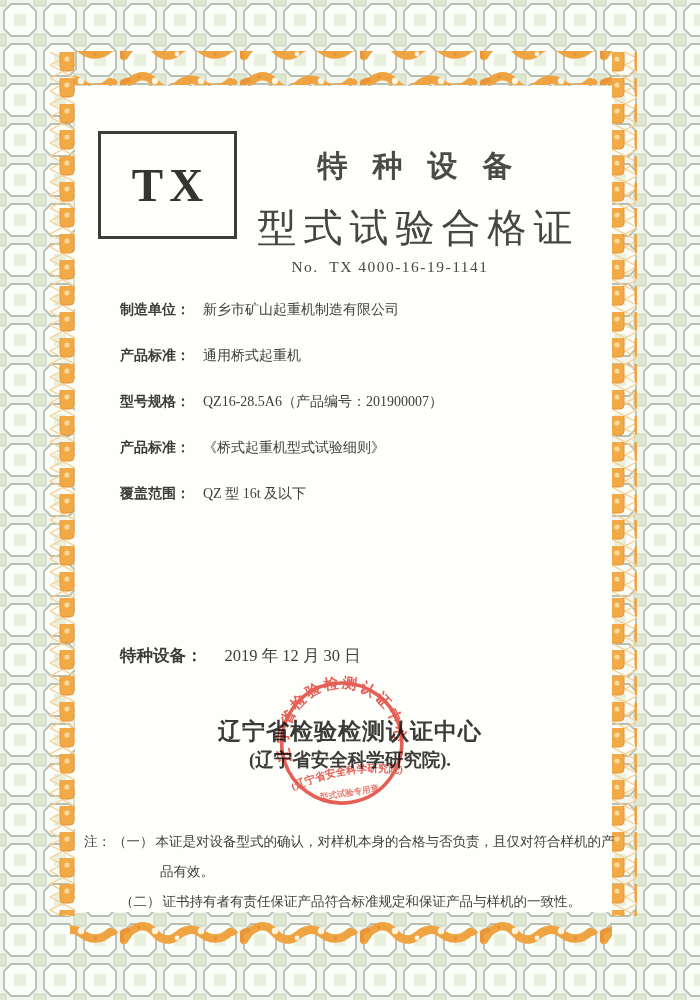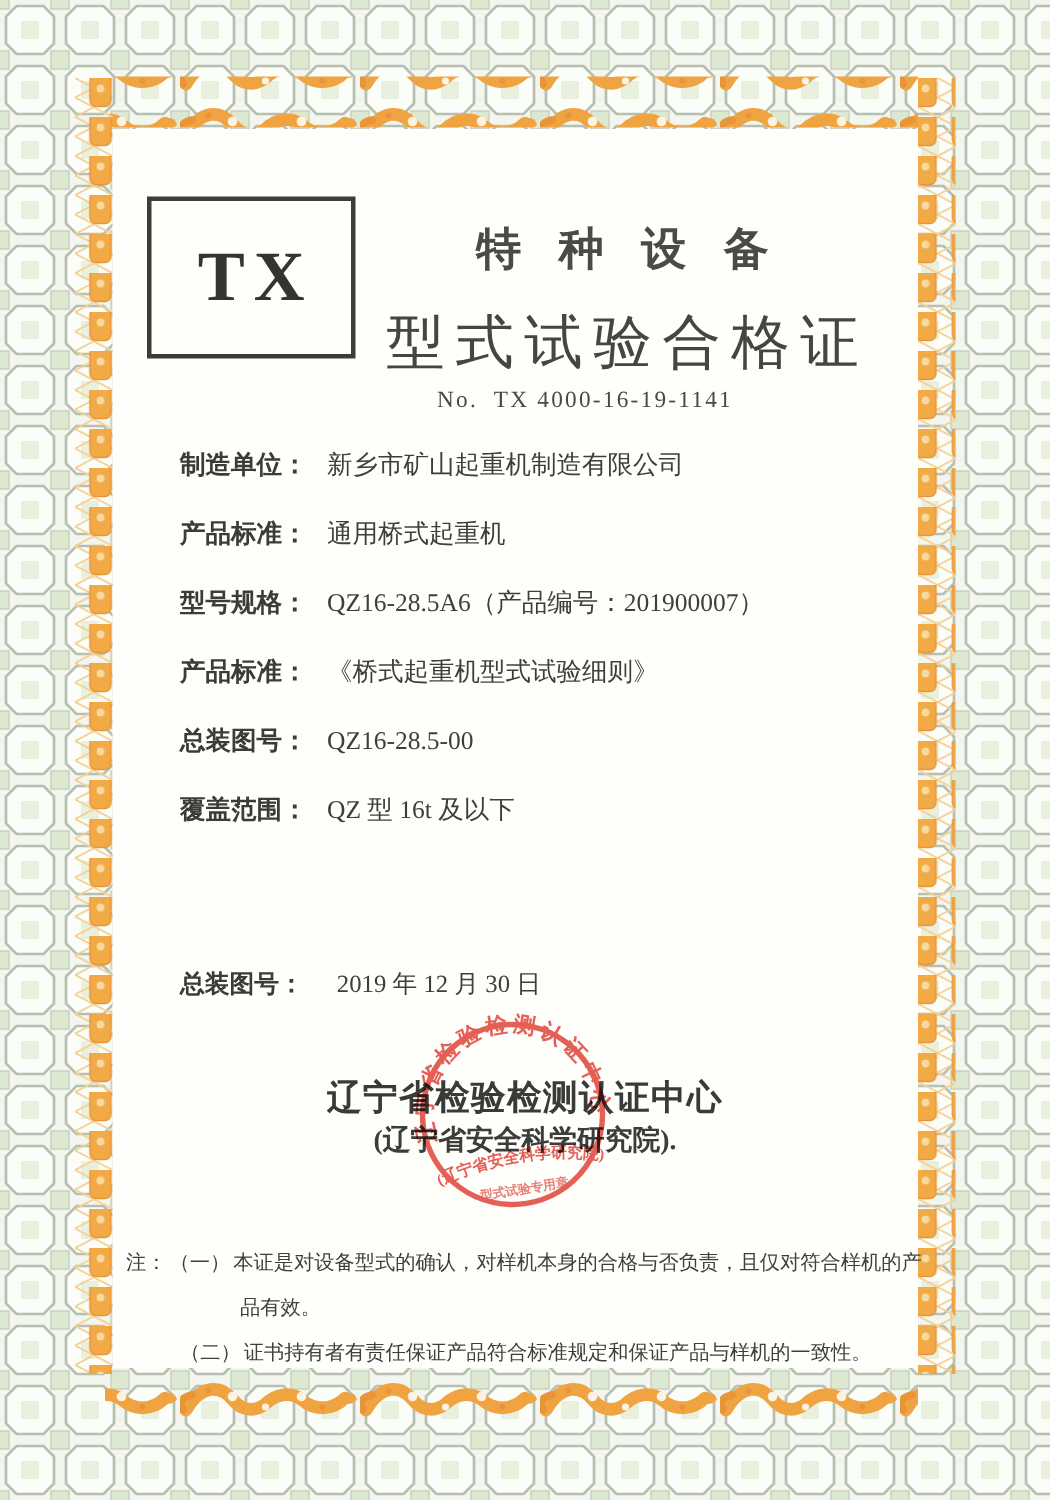--- a/index.html
+++ b/index.html
@@ -37,21 +37,21 @@
     text-align:center;font-size:39px;font-weight:400;
     letter-spacing:7px;padding-left:7px;box-sizing:border-box;
     color:#454543;
   }
   .cert-no{
     left:230px;top:258px;width:320px;
     text-align:center;font-size:15.5px;letter-spacing:1.5px;
     color:#48484a;white-space:pre;
   }
   .fields{left:120px;top:299px;width:480px;}
-  .frow{height:22px;line-height:22px;margin-bottom:24px;font-size:17px;white-space:nowrap;}
+  .frow{height:22px;line-height:22px;margin-bottom:24px;font-size:14px;white-space:nowrap;}
   .frow .lbl{font-weight:700;color:#3b3b39;margin-right:13px;}
   .frow .val{color:#3e3e3c;}
   .confirm{left:113px;top:575px;width:505px;font-size:15.5px;line-height:24px;color:#3e3e3c;}
   .issue-row{left:120px;top:645px;font-size:16.5px;white-space:nowrap;}
   .issue-row .lbl{font-weight:700;color:#3b3b39;}
   .issue-row .val{margin-left:22px;color:#3e3e3c;}
   .issuer-name{
     left:110px;top:716px;width:480px;text-align:center;
     font-size:23px;font-weight:600;letter-spacing:1px;color:#3a3a38;
   }
@@ -133,30 +133,27 @@
     <div class="frow">
       <span class="lbl">产品标准：</span><span class="val">通用桥式起重机</span>
     </div>
     <div class="frow">
       <span class="lbl">型号规格：</span><span class="val">QZ16-28.5A6（产品编号：201900007）</span>
     </div>
     <div class="frow">
       <span class="lbl">产品标准：</span><span class="val">《桥式起重机型式试验细则》</span>
     </div>
     <div class="frow">
-      <span class="lbl">总装图号：</span><span class="val">QZ16-28.5-00</span>
-    </div>
-    <div class="frow">
       <span class="lbl">覆盖范围：</span><span class="val">QZ 型 16t 及以下</span>
     </div>
   </div>
 
 
   <div class="abs issue-row">
-    <span class="lbl">总装图号：</span><span class="val">2019 年 12 月 30 日</span>
+    <span class="lbl">特种设备：</span><span class="val">2019 年 12 月 30 日</span>
   </div>
 
   <div class="abs issuer-name">辽宁省检验检测认证中心</div>
   <div class="abs issuer-sub">(辽宁省安全科学研究院).</div>
 
   <svg class="abs seal" width="140" height="150" viewBox="0 0 140 150" xmlns="http://www.w3.org/2000/svg">
     <defs>
       <path id="sealArc" d="M 26.8,104 A 54,54 0 1 1 113.2,104" fill="none"></path>
       <path id="sealInnerArc" d="M 16,112 Q 70,97 124,112" fill="none"></path>
     </defs>

